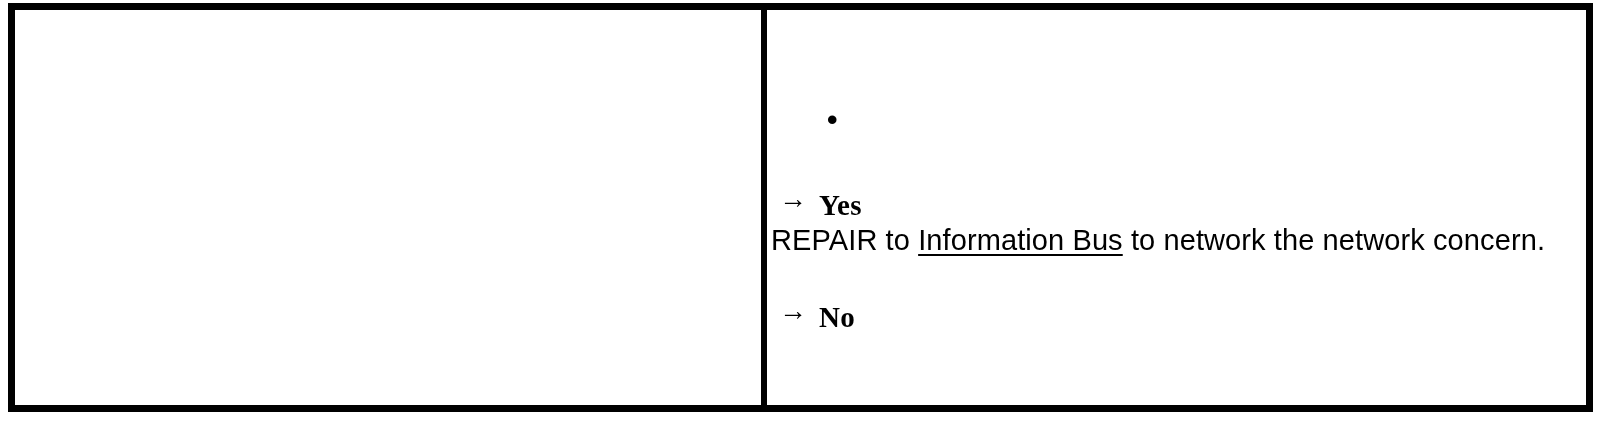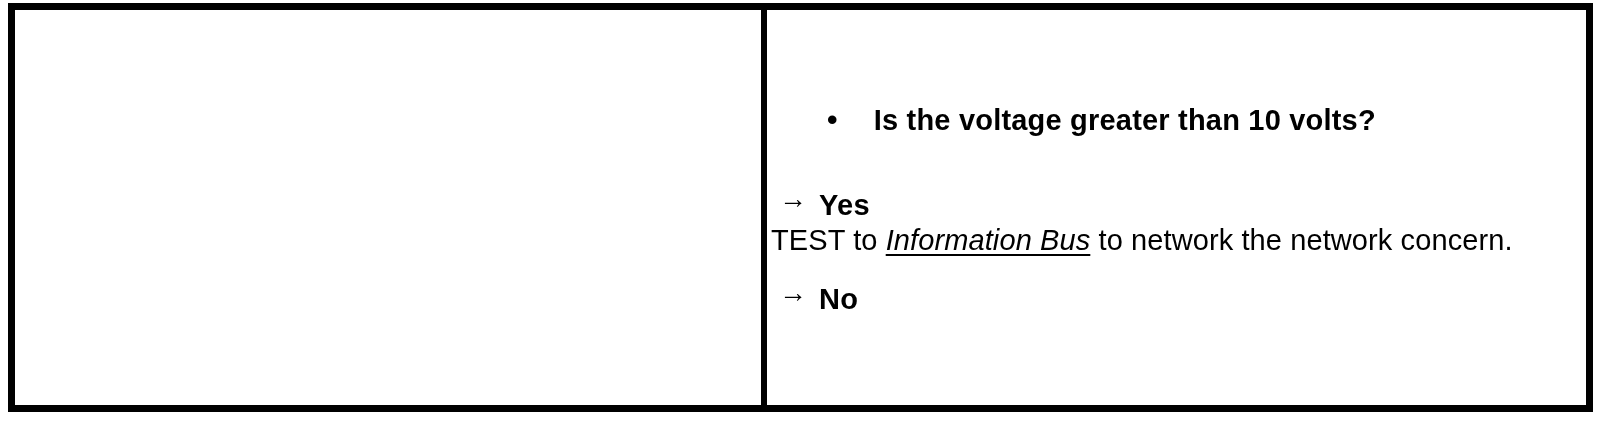--- a/index.html
+++ b/index.html
@@ -50,67 +50,66 @@
     line-height: 36px;
     margin-right: 36px;
   }
   .branch-label {
     margin-top: 50px;
     padding-left: 8px;
     font-size: 29px;
     line-height: 34px;
     white-space: nowrap;
   }
-  .branch-label.no { margin-top: 24px; }
+  .branch-label.no { margin-top: 42px; }
   .arrow {
     display: inline-block;
     font-size: 28px;
     font-weight: normal;
     transform: translateY(-7px);
     margin-right: 12px;
   }
   .blabel {
     font-weight: bold;
     letter-spacing: 0.3px;
+    font-family: Liberation Serif, serif;
   }
   .action {
     font-size: 29px;
     line-height: 35px;
     letter-spacing: 0.1px;
   }
   .doclink {
     color: #000000;
     text-decoration: underline;
     text-decoration-thickness: 2px;
     text-underline-offset: 4px;
     cursor: pointer;
-    font-style: italic;
   }
 </style>
 </head>
 <body>
 
 <div class="page">
   <div class="ptable">
 
     <div class="cell left"></div>
 
     <div class="cell right">
 
       <div class="question">
         <span class="bullet">•</span>
-        <span class="qtext">Is the voltage greater than 10 volts?</span>
       </div>
 
       <div class="branch-label yes">
         <span class="arrow">→</span><span class="blabel">Yes</span>
       </div>
 
       <div class="action">
-        <span>TEST to </span><a class="doclink">Information Bus</a><span> to network the network concern.</span>
+        <span>REPAIR to </span><a class="doclink">Information Bus</a><span> to network the network concern.</span>
       </div>
 
       <div class="branch-label no">
         <span class="arrow">→</span><span class="blabel">No</span>
       </div>
 
 
     </div>
   </div>
 </div>

